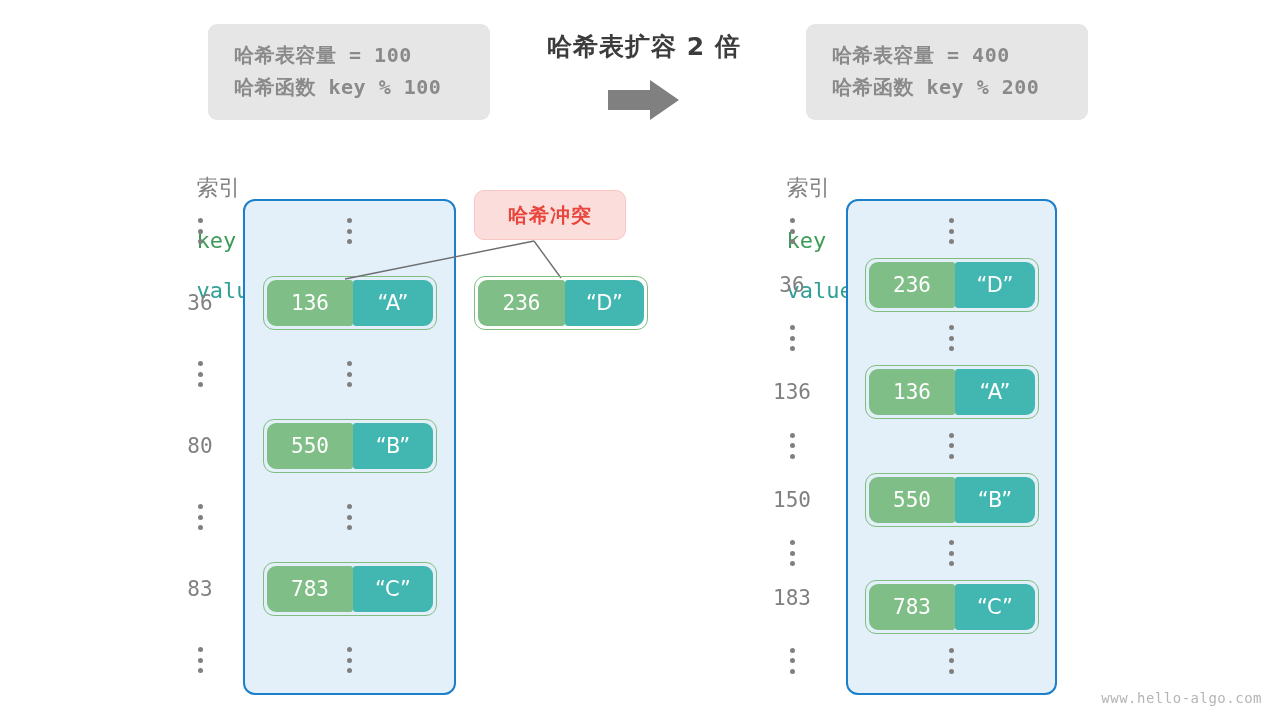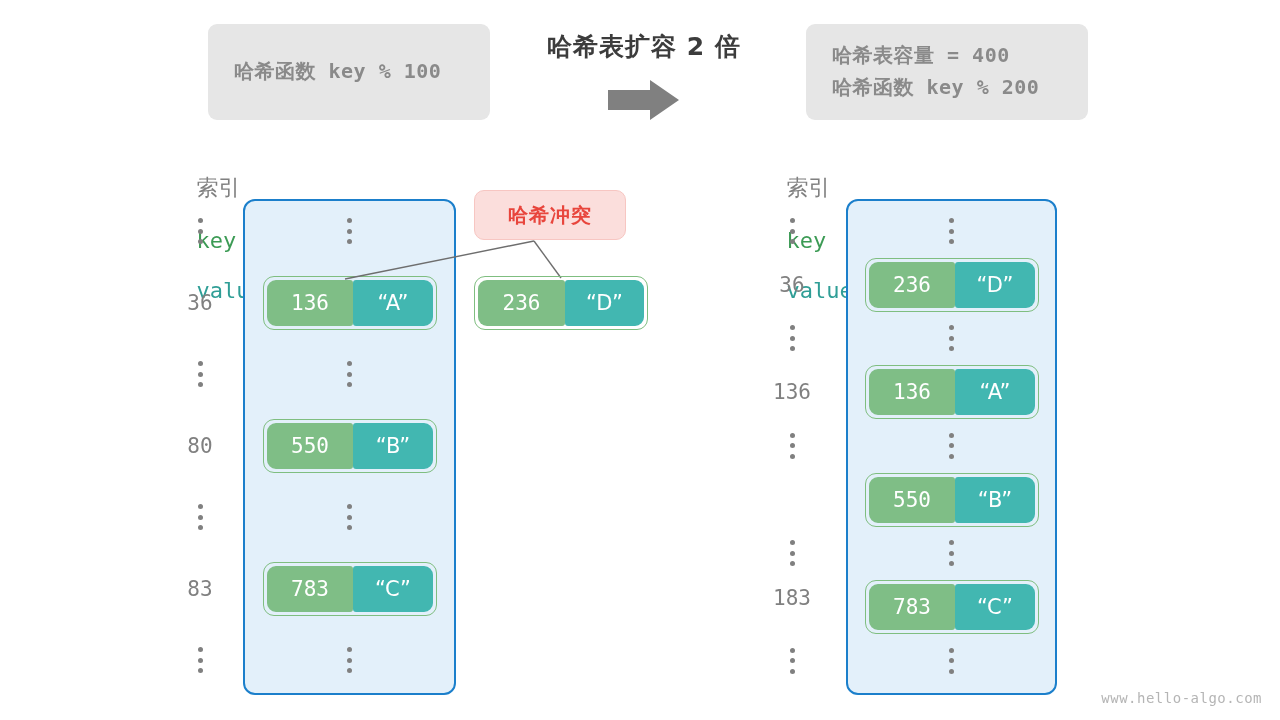--- a/index.html
+++ b/index.html
@@ -201,20 +201,21 @@
     font-family: "DejaVu Sans Mono", monospace;
     font-size: 14px;
     color: #B5B5B5;
     letter-spacing: 0.5px;
   }
 </style>
 </head>
 <body>
 
 <div class="info-box" id="info-left">
+  <div class="info-line">哈希表容量 = 100</div>
   <div class="info-line">哈希函数 key % 100</div>
 </div>
 
 <div class="info-box" id="info-right">
   <div class="info-line">哈希表容量 = 400</div>
   <div class="info-line">哈希函数 key % 200</div>
 </div>
 
 <div id="expand-title">哈希表扩容 2 倍</div>
 
@@ -355,20 +356,21 @@
       </div>
     </div>
     <div class="index-cell" style="top: 166.1px;">136</div>
     <div class="index-cell" style="top: 219.8px; display: flex; align-items: center; justify-content: center;">
       <div class="vdots">
         <i></i>
         <i></i>
         <i></i>
       </div>
     </div>
+    <div class="index-cell" style="top: 273.5px;">150</div>
     <div class="index-cell" style="top: 327.2px; display: flex; align-items: center; justify-content: center;">
       <div class="vdots">
         <i></i>
         <i></i>
         <i></i>
       </div>
     </div>
     <div class="index-cell" style="top: 372px;">183</div>
     <div class="index-cell" style="top: 434.6px; display: flex; align-items: center; justify-content: center;">
       <div class="vdots">

